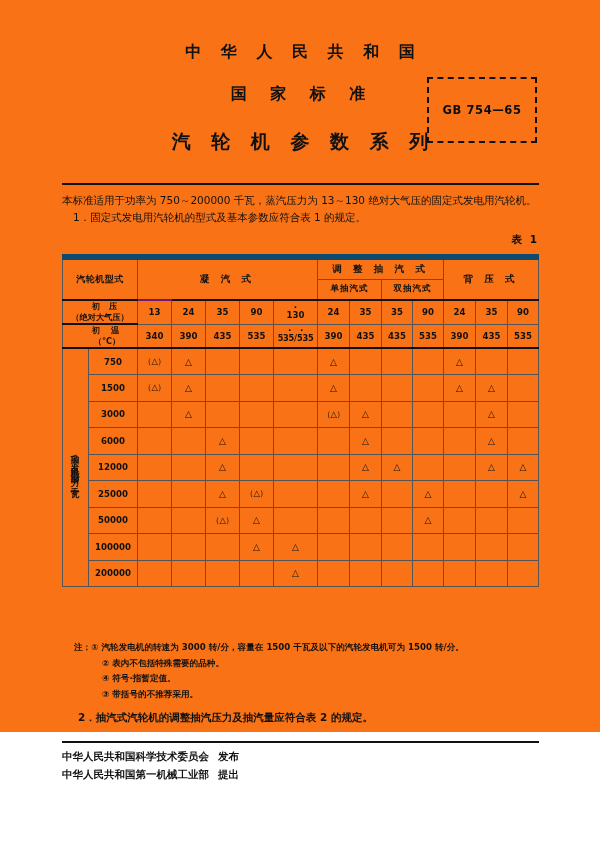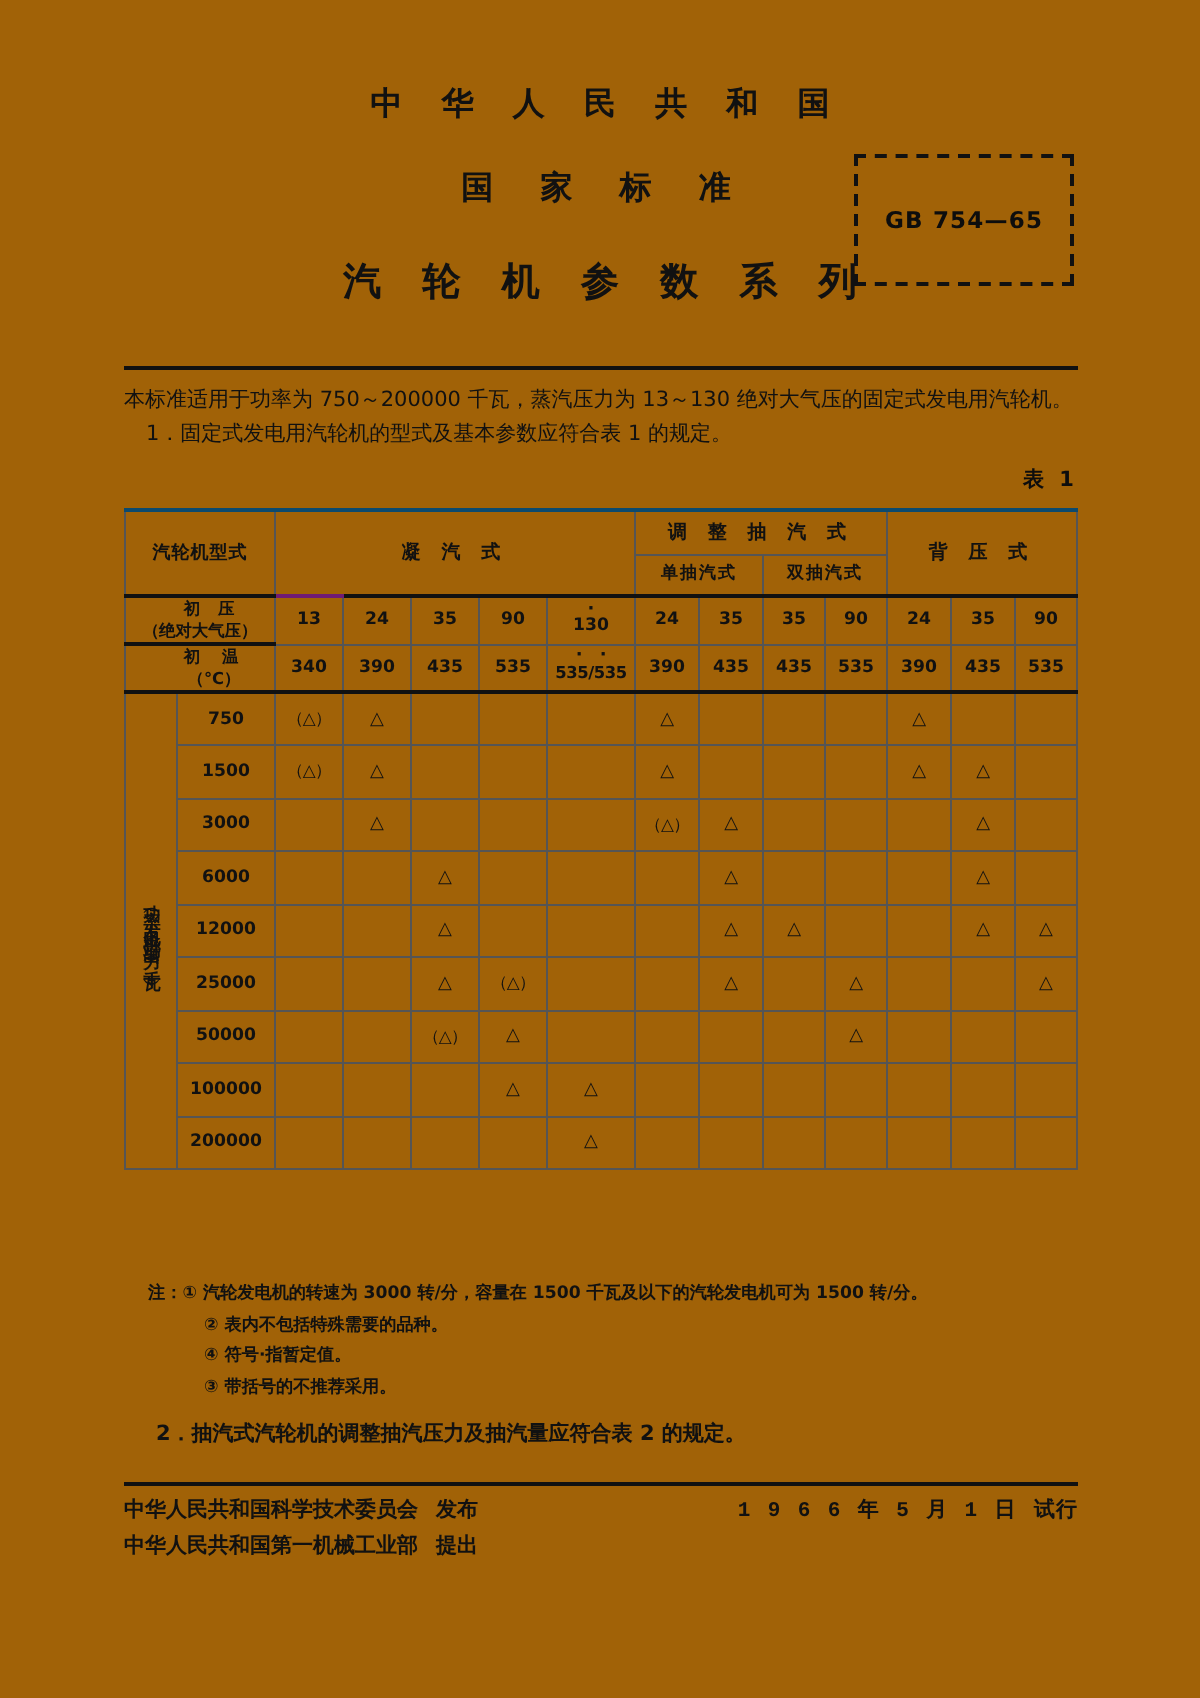--- a/index.html
+++ b/index.html
@@ -12,22 +12,22 @@
     height: 849px;
     font-family: "DejaVu Sans", "Liberation Sans", sans-serif;
     color: #0d0d0d;
     position: relative;
     overflow: hidden;
   }
   .page {
     position: absolute;
     left: 0; top: 0;
     width: 600px;
-    height: 849px;
-    background: #a16207;
+    height: 732px;
+    background: #f97316;
   }
 
   
   .masthead {
     position: absolute;
     left: 0; top: 42px;
     width: 600px;
   }
   .nation-line, .standard-line, .doc-title {
     text-align: center;
@@ -134,21 +134,21 @@
     font-weight: bold;
     color: #111;
   }
   table.spec td, table.spec th {
     border: 1px solid #555;
     text-align: center;
     vertical-align: middle;
     padding: 0;
     font-weight: bold;
   }
-  table.spec .topline { border-top: 2px solid #0c4a6e; font-family: Liberation Serif, serif; }
+  table.spec .topline { border-top: 6px solid #0c4a6e; }
   table.spec .botline { border-bottom: 2px solid #111; }
 
   .h-type {
     font-size: 9px;
     letter-spacing: 0.5px;
     margin-left: 25px;
   }
   .h-group {
     font-size: 9.5px;
     letter-spacing: 4px;
@@ -236,21 +236,20 @@
   
   .footer {
     position: absolute;
     left: 62px;
     top: 747px;
     width: 477px;
     font-size: 10.5px;
     font-weight: bold;
     line-height: 18px;
     color: #111;
-    font-family: Liberation Mono, monospace;
   }
   .footer .f-line {
     display: flex;
     justify-content: space-between;
     align-items: baseline;
   }
   .f-left .gap { display: inline-block; width: 9px; }
   .f-right { letter-spacing: 1.2px; }
   .f-right .trial { margin-left: 8px; letter-spacing: 0.5px; }
 </style>
@@ -492,21 +491,20 @@
     <span class="n-row indent2">④ 符号·指暂定值。</span>
     <span class="n-row indent2">③ 带括号的不推荐采用。</span>
     <span class="clause2">2．抽汽式汽轮机的调整抽汽压力及抽汽量应符合表 2 的规定。</span>
   </div>
 
   <div class="hr-footer"></div>
 
   <div class="footer">
     <div class="f-line">
       <span class="f-left"><span>中华人民共和国科学技术委员会</span><span class="gap"></span><span>发布</span></span>
-      <span class="f-right"><span>1 9 6 6 年 5 月 1 日</span><span class="trial">试行</span></span>
     </div>
     <div class="f-line">
       <span class="f-left"><span>中华人民共和国第一机械工业部</span><span class="gap"></span><span>提出</span></span>
       <span></span>
     </div>
   </div>
 
 </div>
 
 </body></html>

